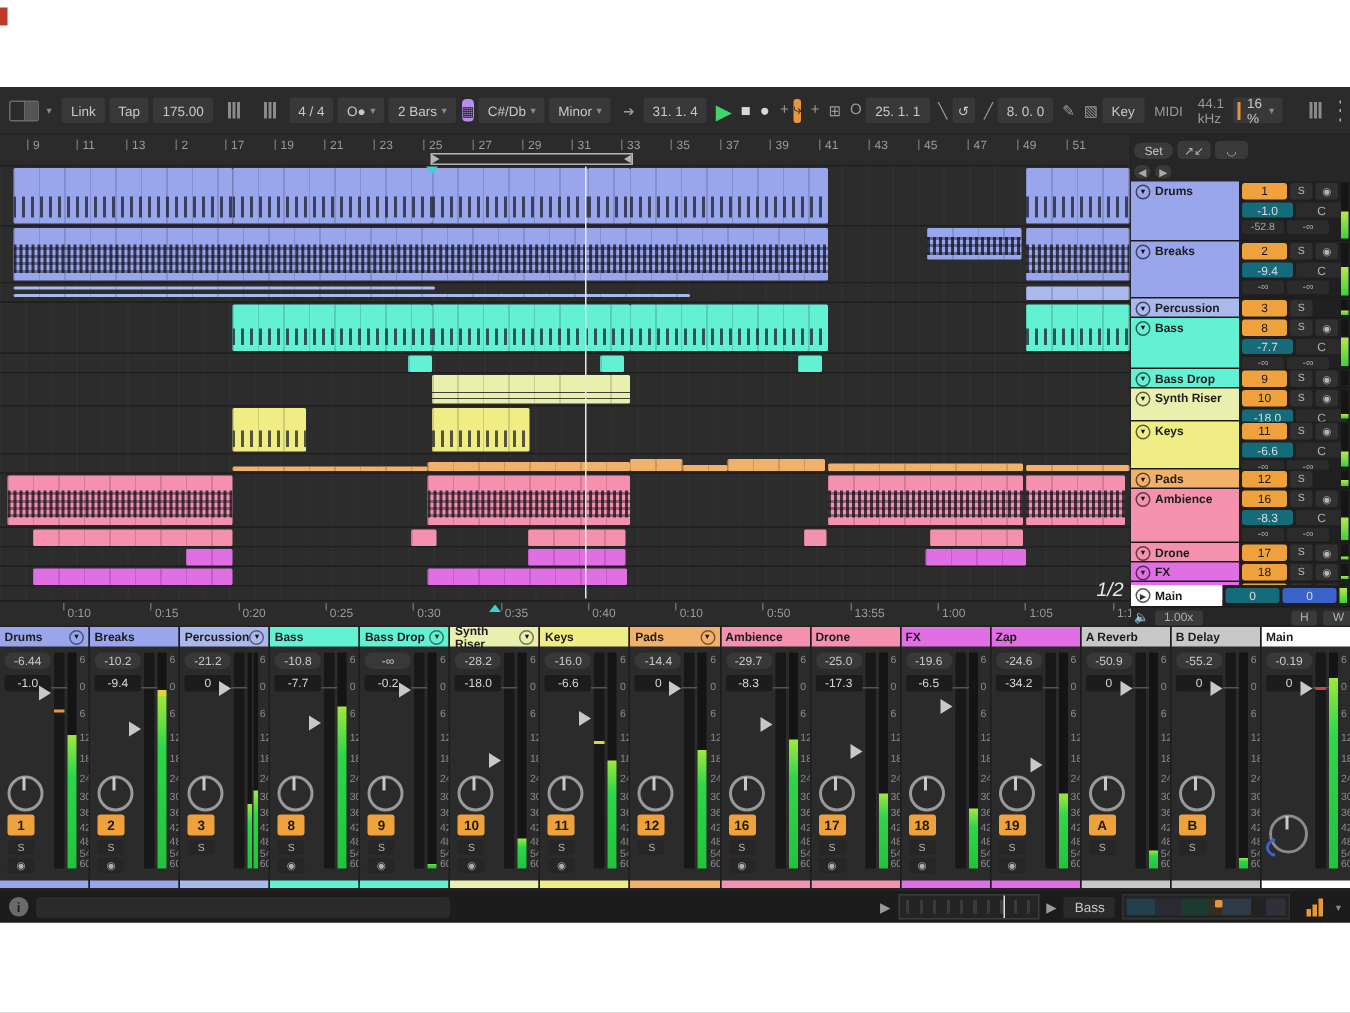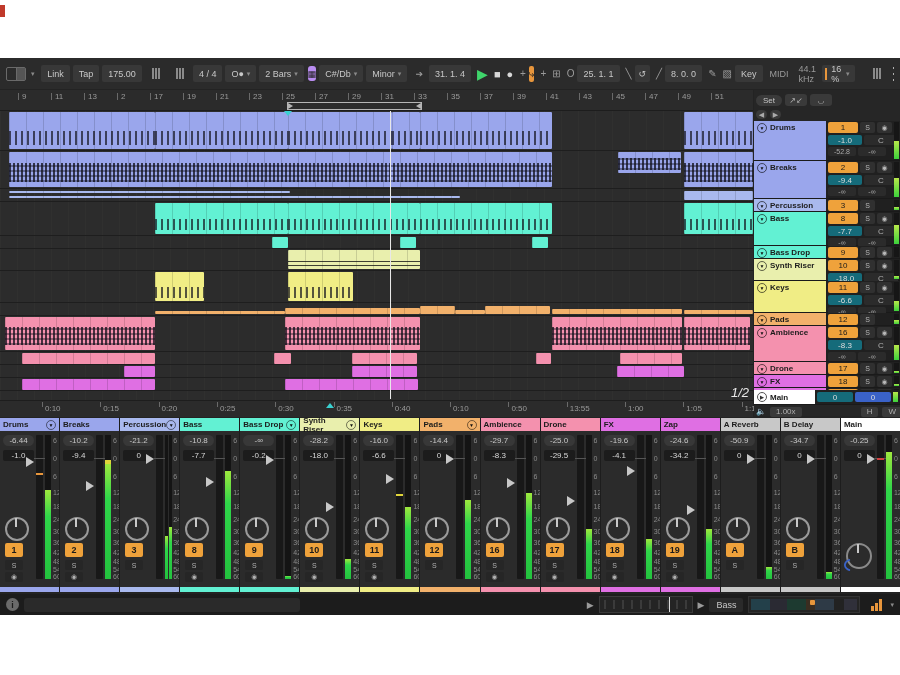--- a/index.html
+++ b/index.html
@@ -1051,21 +1051,21 @@
             <div class="sarm">◉</div>
           </div>
           <div class="cstrip" style="background: rgb(244, 145, 174);"></div>
         </div>
         <div class="strip">
           <div class="shead" style="background: rgb(244, 145, 174);">
             <span>Drone</span>
           </div>
           <div class="sbody">
             <div class="pill">-25.0</div>
-            <div class="fval">-29.5</div>
+            <div class="fval">-17.3</div>
             <div class="trough"></div>
             <div class="zeroline" style="top: 27px;"></div>
             <div class="handle" style="top: 65.4px;"></div>
             <div class="smeter">
               <i style="height: 35%;"></i>
             </div>
             <div class="ticks">
               <span style="top: 6px;">6</span>
               <span style="top: 24px;">0</span>
               <span style="top: 42px;">6</span>
@@ -1085,21 +1085,21 @@
             <div class="sarm">◉</div>
           </div>
           <div class="cstrip" style="background: rgb(244, 145, 174);"></div>
         </div>
         <div class="strip">
           <div class="shead" style="background: rgb(223, 111, 227);">
             <span>FX</span>
           </div>
           <div class="sbody">
             <div class="pill">-19.6</div>
-            <div class="fval">-4.1</div>
+            <div class="fval">-6.5</div>
             <div class="trough"></div>
             <div class="zeroline" style="top: 27px;"></div>
             <div class="handle" style="top: 35.3px;"></div>
             <div class="smeter">
               <i style="height: 28%;"></i>
             </div>
             <div class="ticks">
               <span style="top: 6px;">6</span>
               <span style="top: 24px;">0</span>
               <span style="top: 42px;">6</span>
@@ -1185,21 +1185,21 @@
             <div class="nbadge">A</div>
             <div class="ssol">S</div>
           </div>
           <div class="cstrip" style="background: rgb(200, 200, 200);"></div>
         </div>
         <div class="strip">
           <div class="shead" style="background: rgb(200, 200, 200);">
             <span>B Delay</span>
           </div>
           <div class="sbody">
-            <div class="pill">-34.7</div>
+            <div class="pill">-55.2</div>
             <div class="fval">0</div>
             <div class="trough"></div>
             <div class="zeroline" style="top: 27px;"></div>
             <div class="handle" style="top: 23px;"></div>
             <div class="smeter">
               <i style="height: 5%;"></i>
             </div>
             <div class="ticks">
               <span style="top: 6px;">6</span>
               <span style="top: 24px;">0</span>
@@ -1218,21 +1218,21 @@
             <div class="nbadge">B</div>
             <div class="ssol">S</div>
           </div>
           <div class="cstrip" style="background: rgb(200, 200, 200);"></div>
         </div>
         <div class="strip">
           <div class="shead" style="background: rgb(255, 255, 255);">
             <span>Main</span>
           </div>
           <div class="sbody">
-            <div class="pill">-0.25</div>
+            <div class="pill">-0.19</div>
             <div class="fval">0</div>
             <div class="trough"></div>
             <div class="zeroline" style="top: 27px;"></div>
             <div class="handle" style="top: 23px;"></div>
             <div class="smeter">
               <i style="height: 88%;"></i>
             </div>
             <div class="dash" style="top: 27px; background: rgb(208, 64, 64);"></div>
             <div class="ticks">
               <span style="top: 6px;">6</span>

